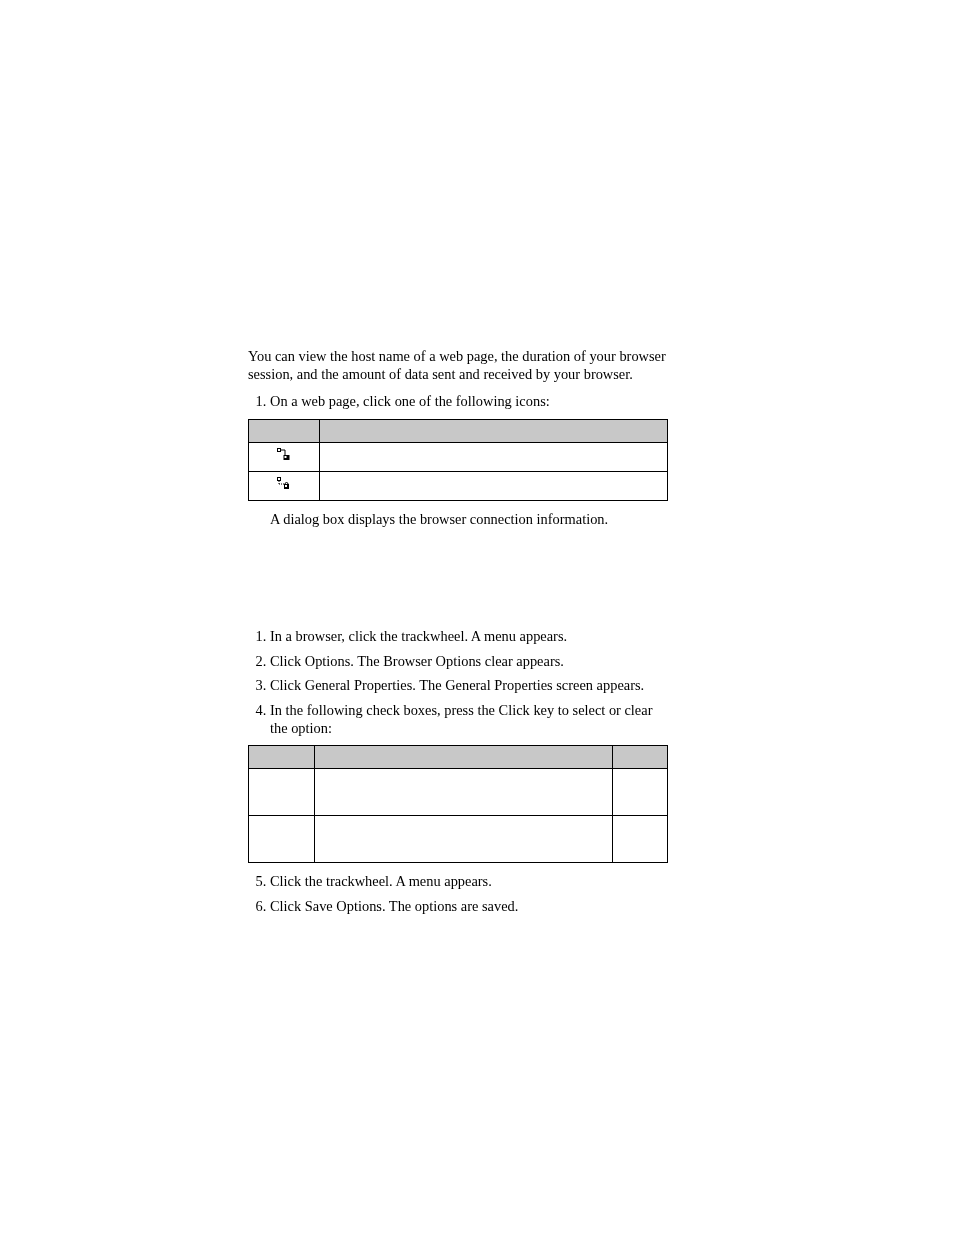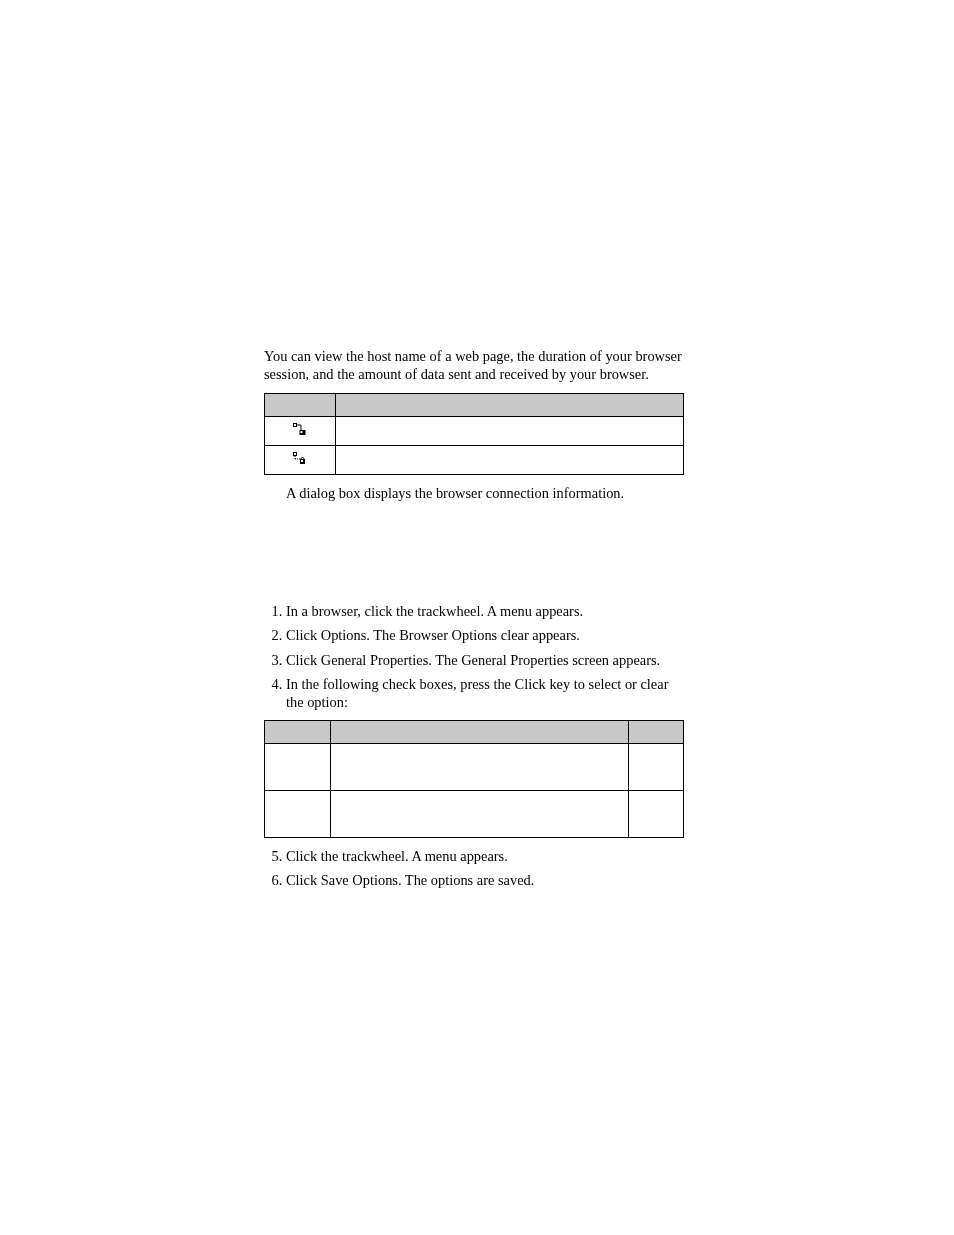--- a/index.html
+++ b/index.html
@@ -11,21 +11,21 @@
     font-family: "Palatino Linotype", "Book Antiqua", Palatino, Georgia, serif;
     color: #000;
   }
   .page {
     position: relative;
     width: 954px;
     height: 1235px;
   }
   .content {
     position: absolute;
-    left: 264px;
+    left: 248px;
     top: 348px;
     width: 420px;
     font-size: 14.4px;
     line-height: 1.22;
   }
   table {
     border-collapse: collapse;
     width: 100%;
     margin: 8px 0 10px 0;
   }
@@ -67,20 +67,23 @@
   .net-icon { display: inline-block; width: 16px; height: 14px; }
 </style>
 </head>
 <body>
 
 <div class="page">
   <div class="content">
 
     <p class="intro">You can view the host name of a web page, the duration of your browser session, and the amount of data sent and received by your browser.</p>
 
+    <ol>
+      <li>On a web page, click one of the following icons:</li>
+    </ol>
 
     <table class="t1">
       <thead>
         <tr>
           <th class="col-icon"></th>
           <th class="col-desc"></th>
         </tr>
       </thead>
       <tbody>
         <tr>

